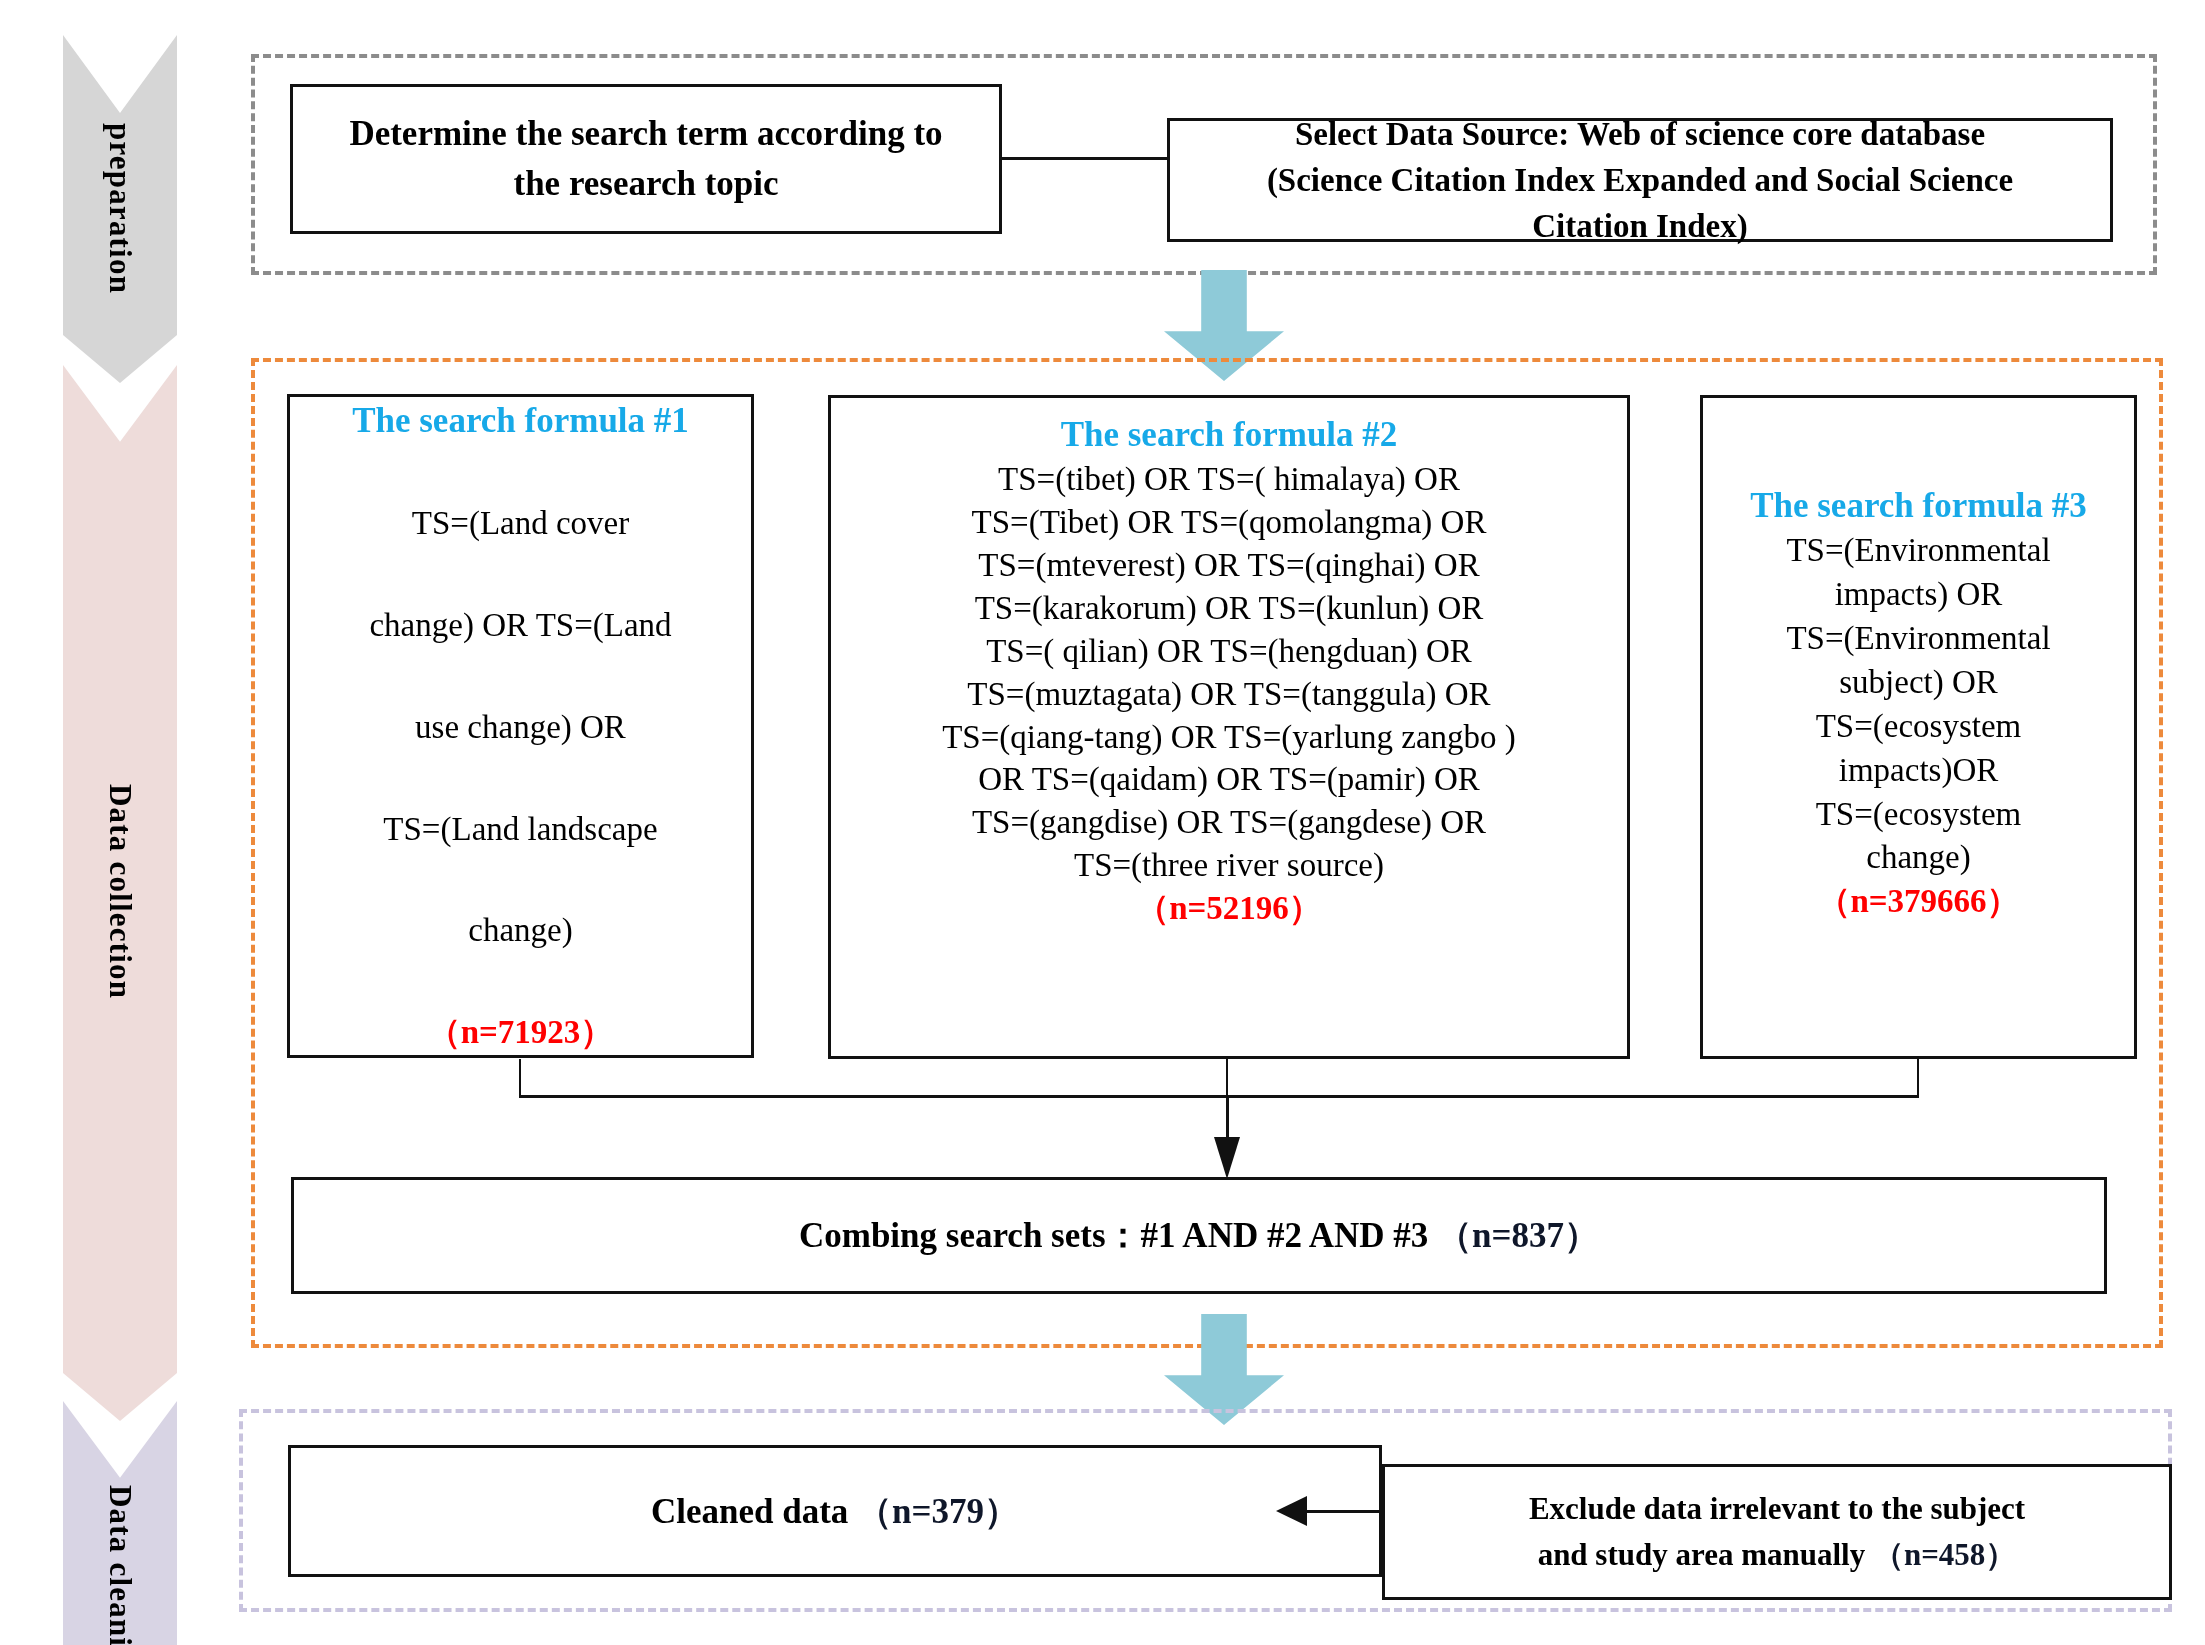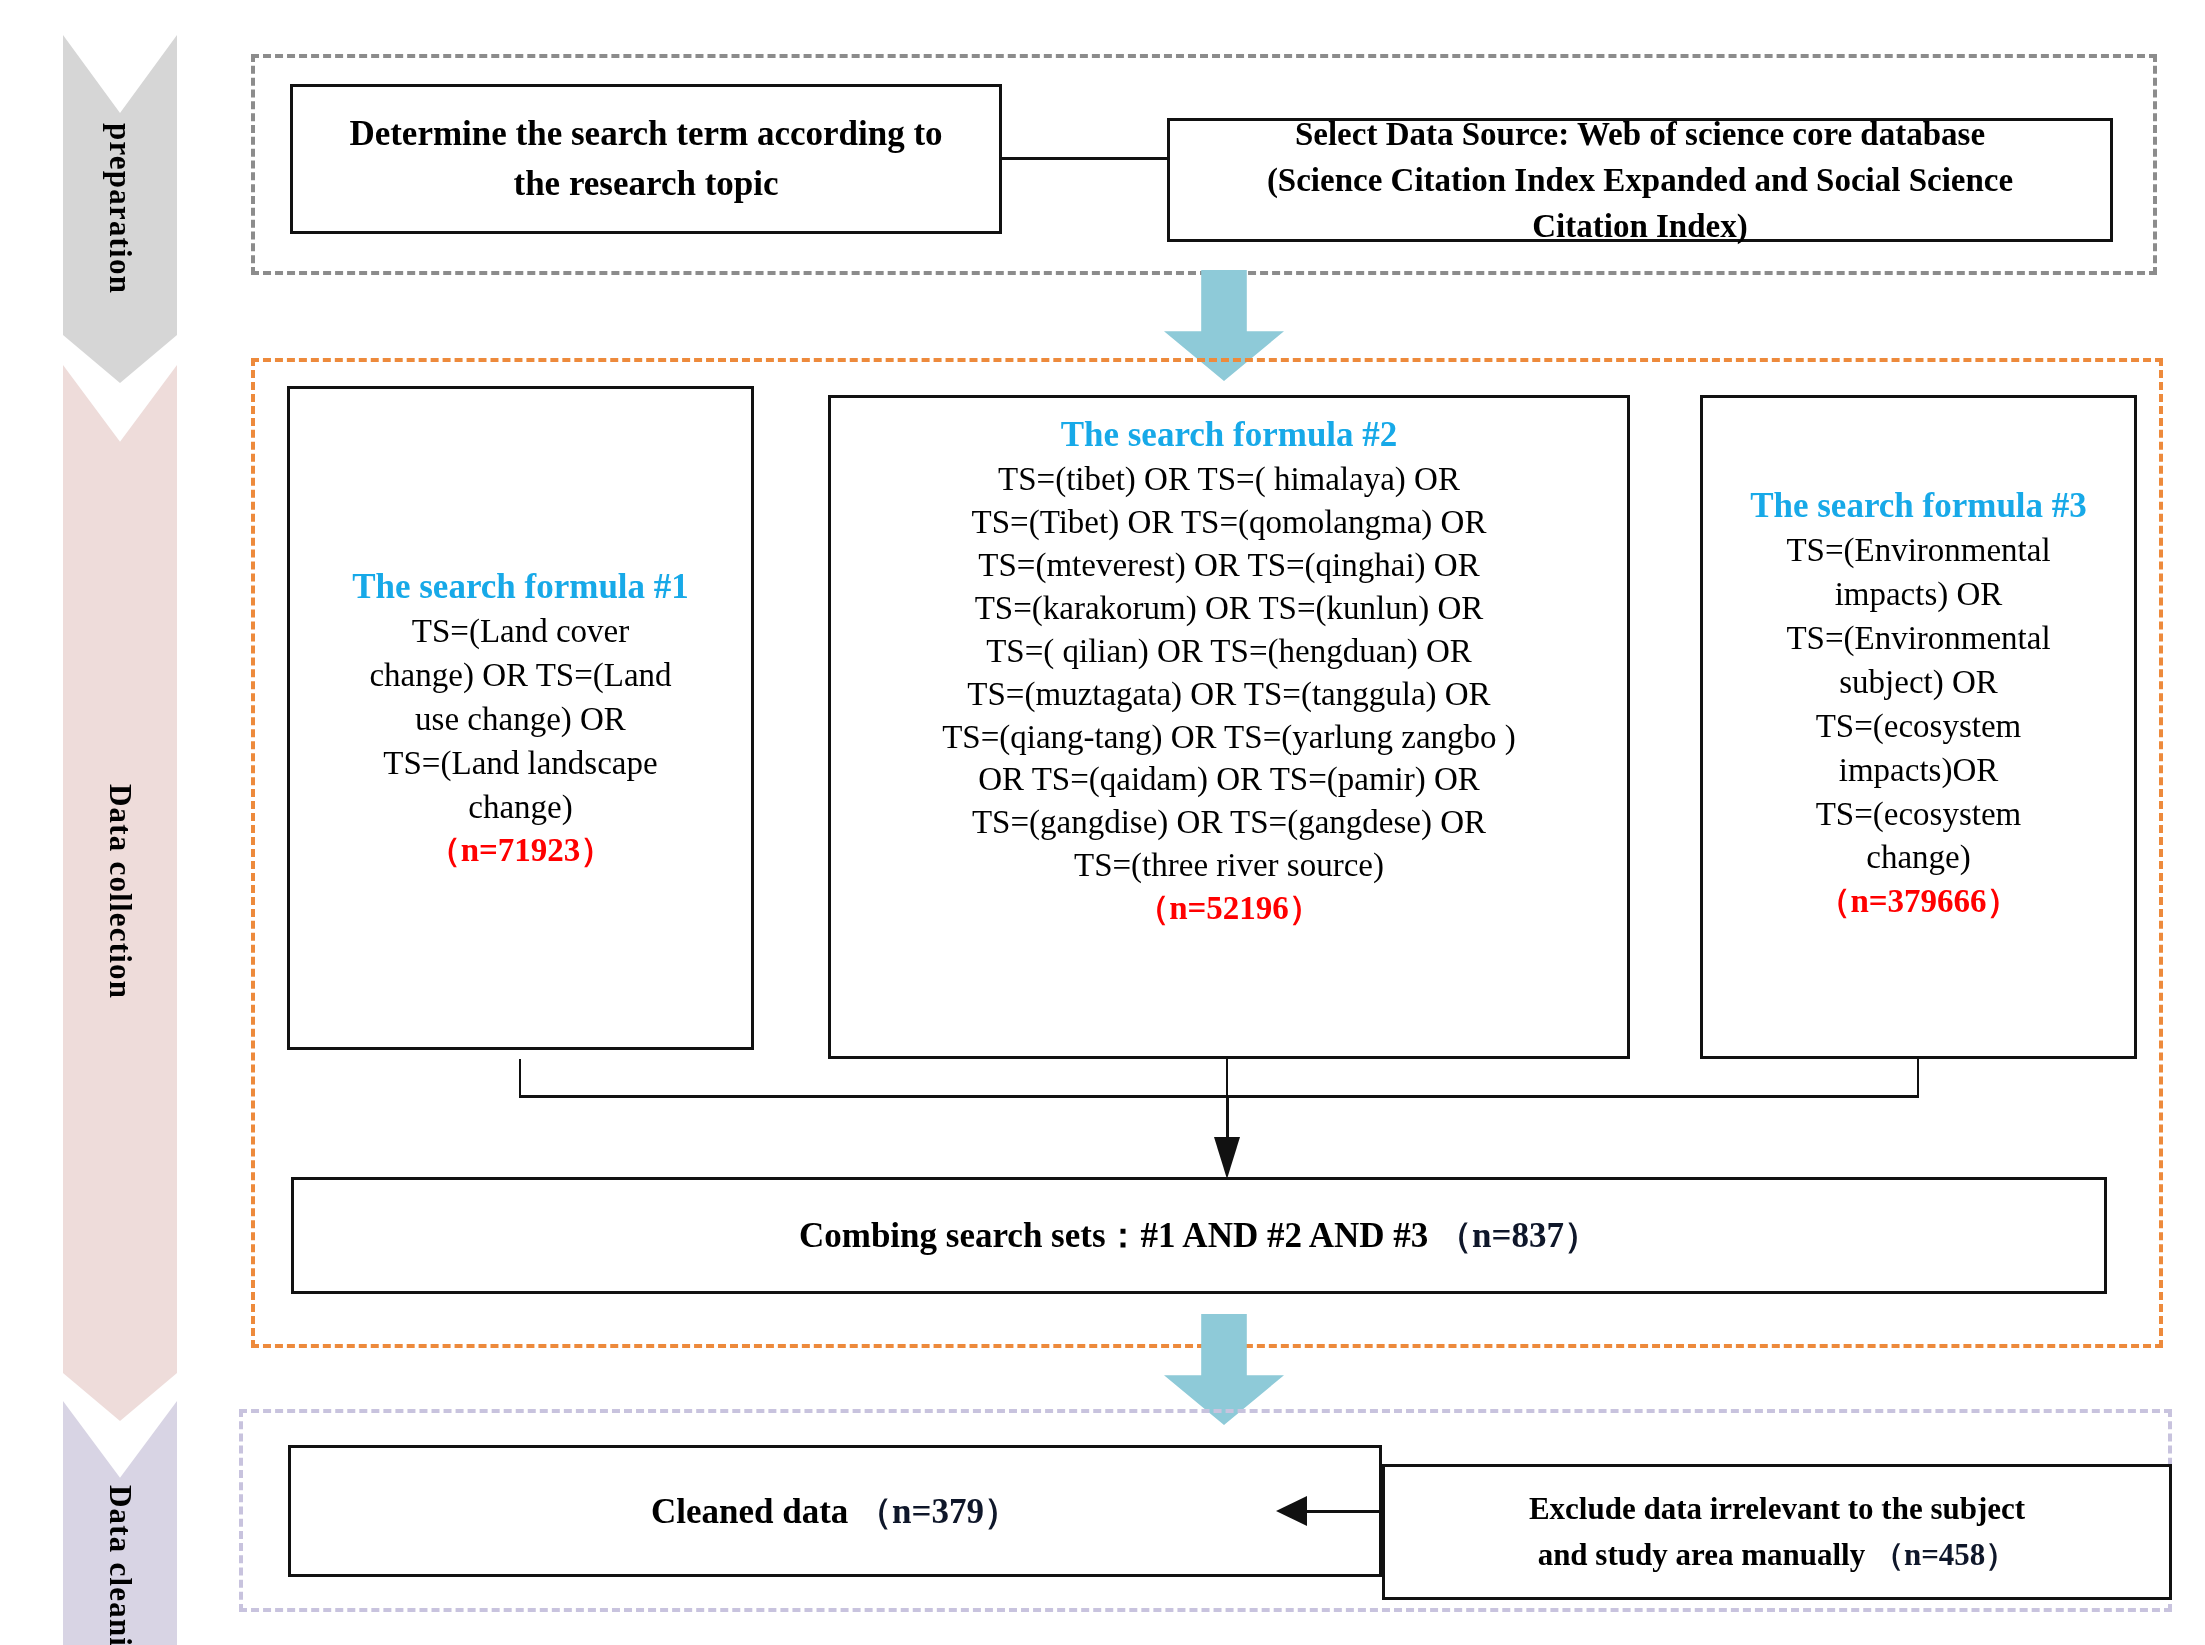--- a/index.html
+++ b/index.html
@@ -32,22 +32,22 @@
        border:3px solid #111;
        display:flex;flex-direction:column;align-items:center;justify-content:center;
        text-align:center;color:#000;}
   .box .ln{display:block;white-space:nowrap;}
 
   .bx-term{left:290px;top:84px;width:712px;height:150px;
            font-weight:bold;font-size:35px;line-height:1.42;}
   .bx-src{left:1167px;top:81px;width:946px;height:124px;
            font-weight:bold;font-size:33px;line-height:1.40;margin-top:37px;}
 
-  .bx-f1{left:287px;top:386px;width:467px;height:664px;
-         font-size:33px;line-height:1.33;}
+  .bx-f1{left:287px;top:394px;width:467px;height:664px;
+         font-size:33px;line-height:1.33;justify-content:space-between;}
   .bx-f2{left:828px;top:395px;width:802px;height:664px;
          font-size:33px;line-height:1.30;}
   .bx-f3{left:1700px;top:395px;width:437px;height:664px;
          font-size:33px;line-height:1.33;}
 
   .bx-comb{left:291px;top:1177px;width:1816px;height:117px;
          font-weight:bold;font-size:35px;}
   .bx-clean{left:288px;top:1445px;width:1094px;height:132px;
          font-weight:bold;font-size:35px;}
   .bx-excl{left:1382px;top:1443px;width:790px;height:136px;

